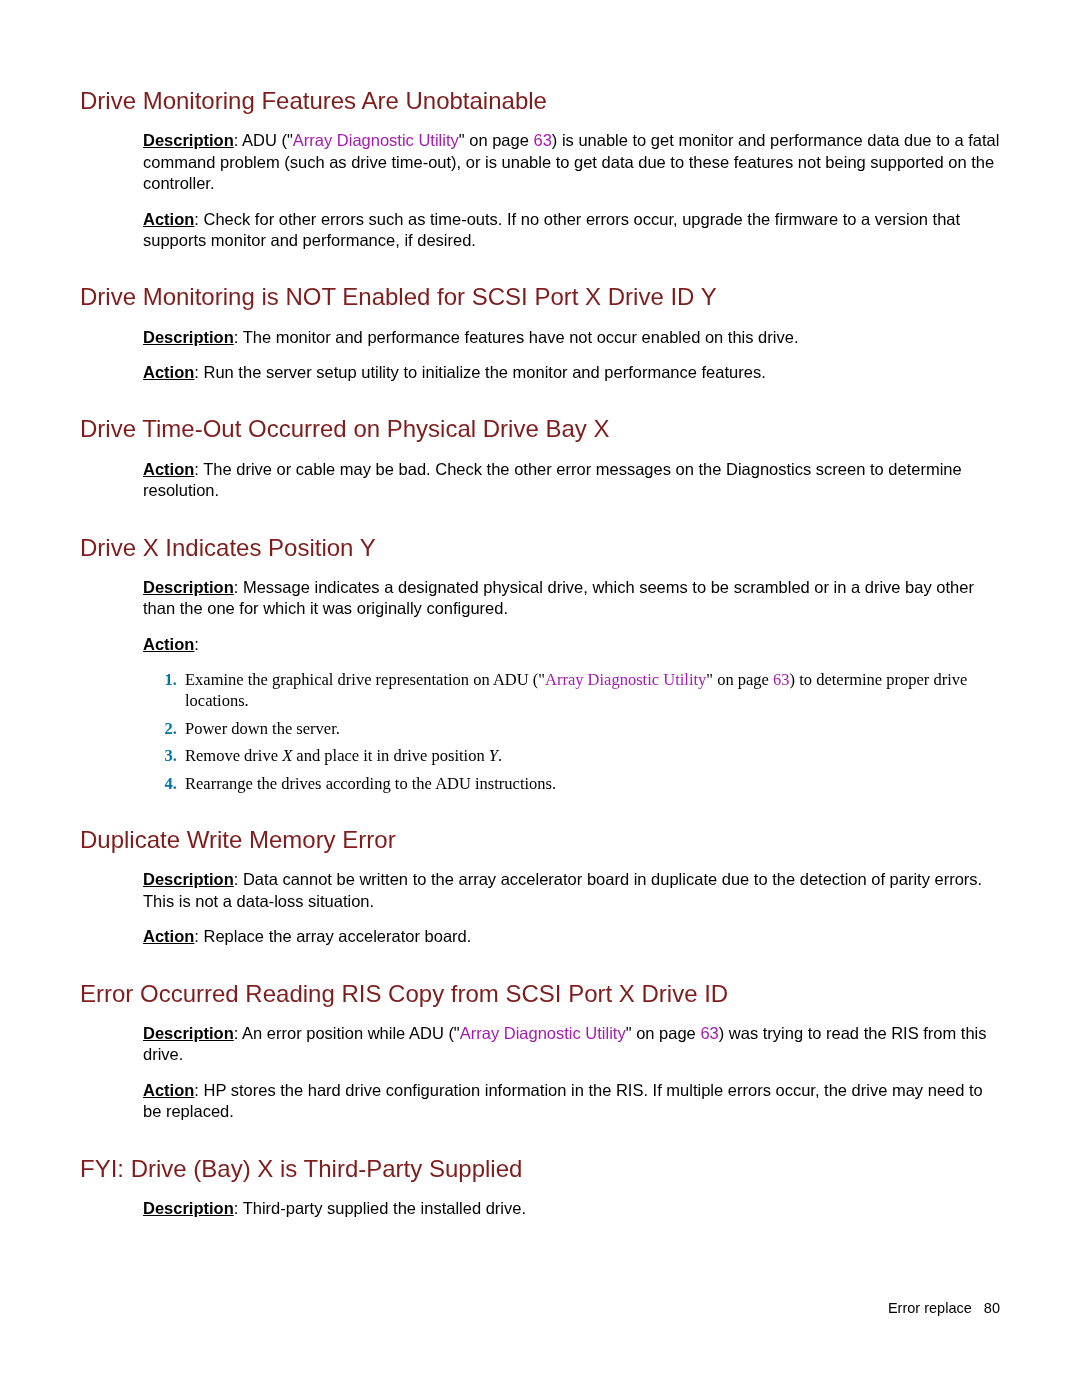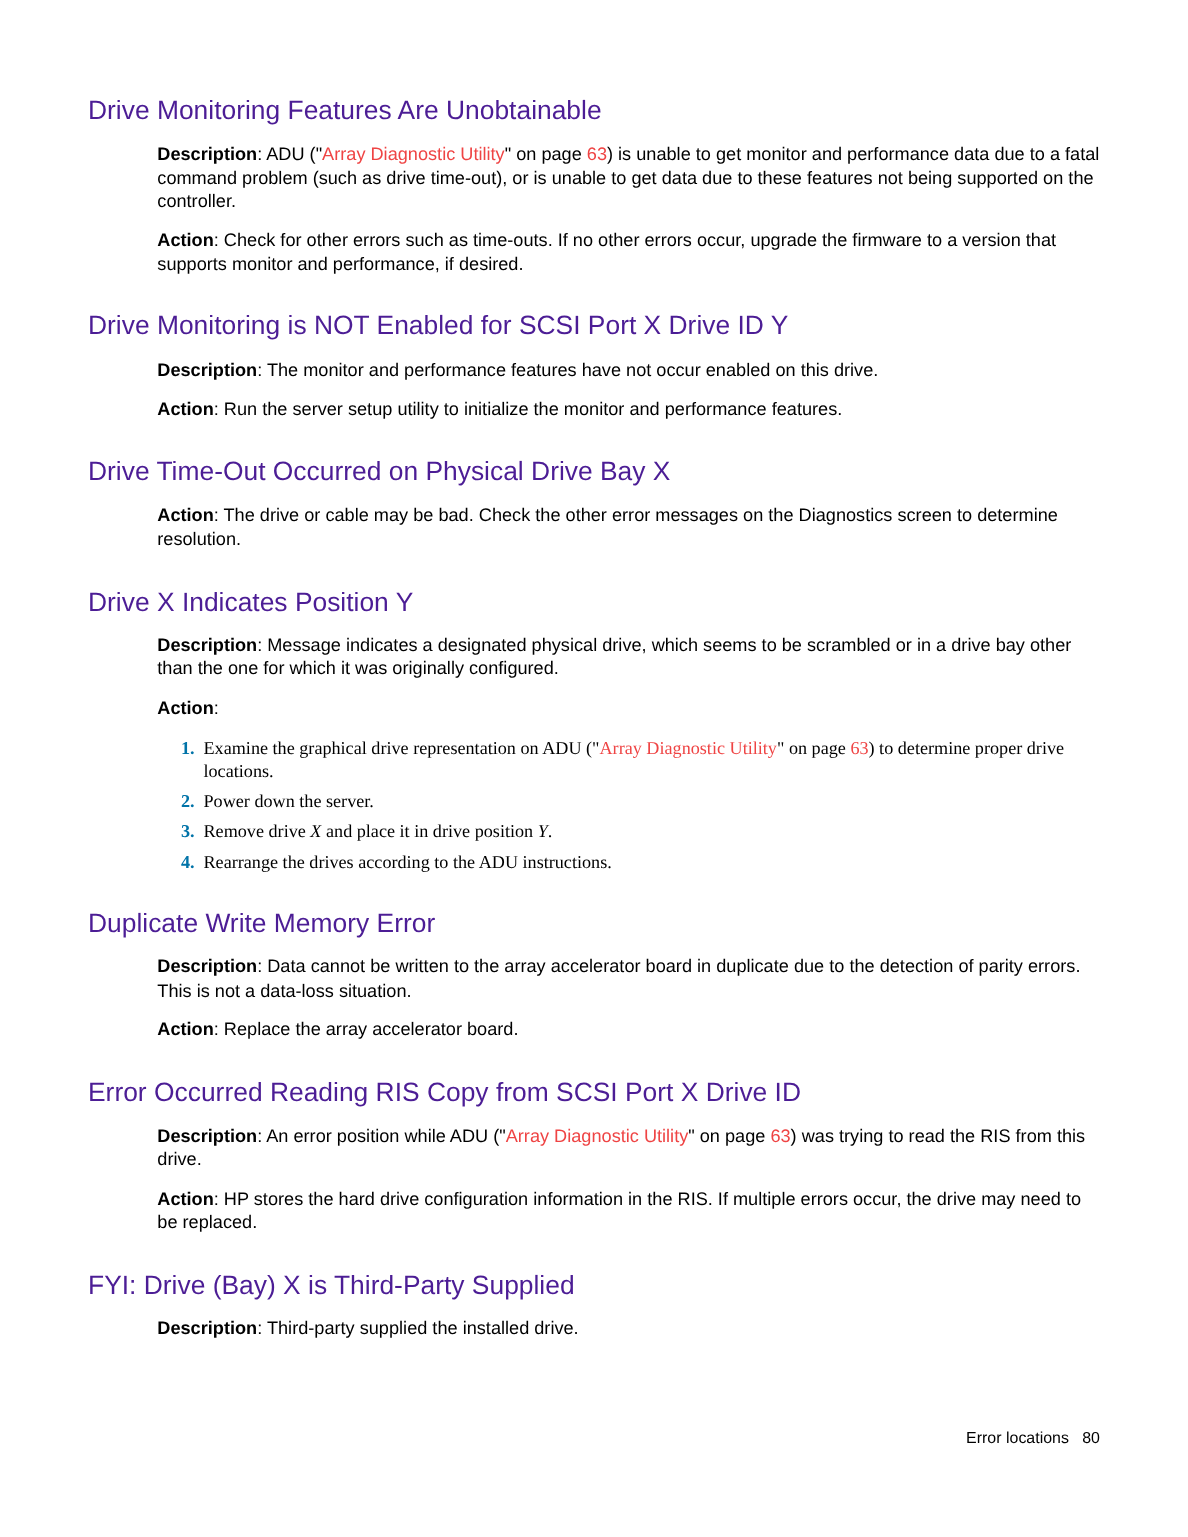--- a/index.html
+++ b/index.html
@@ -7,33 +7,33 @@
     background: #fff;
     margin: 0;
     padding: 85px 80px 40px 80px;
     width: 1080px;
     box-sizing: border-box;
     color: #000;
     font-size: 16.5px;
     line-height: 1.3;
   }
   h2 {
-    color: #4c1d95;
+    color: #7f1d1d;
     font-weight: normal;
     font-size: 24px;
     margin: 0 0 14px 0;
   }
   .block {
     margin-bottom: 30px;
   }
   .para {
     margin: 0 0 14px 63px;
   }
-  .bold { font-weight: bold; }
-  .link { color: #ef4444; }
+  .bold { font-weight: bold; text-decoration: underline; }
+  .link { color: #a21caf; }
   ol {
     margin: 0 0 14px 63px;
     padding-left: 38px;
     font-family: Liberation Serif, serif;
   }
   ol li {
     padding-left: 4px;
     margin-bottom: 6px;
   }
   ol li::marker {
@@ -90,14 +90,14 @@
   <p class="para"><span class="bold">Description</span><span>: An error position while ADU ("</span><span class="link">Array Diagnostic Utility</span><span>" on page </span><span class="link">63</span><span>) was trying to read the RIS from this drive.</span></p>
   <p class="para"><span class="bold">Action</span><span>: HP stores the hard drive configuration information in the RIS. If multiple errors occur, the drive may need to be replaced.</span></p>
 </div>
 
 <div class="block">
   <h2>FYI: Drive (Bay) X is Third-Party Supplied</h2>
   <p class="para"><span class="bold">Description</span><span>: Third-party supplied the installed drive.</span></p>
 </div>
 
 <div class="footer">
-  <span>Error locations</span>&nbsp;&nbsp;&nbsp;<span>80</span>
+  <span>Error replace</span>&nbsp;&nbsp;&nbsp;<span>80</span>
 </div>
 
 </body></html>

